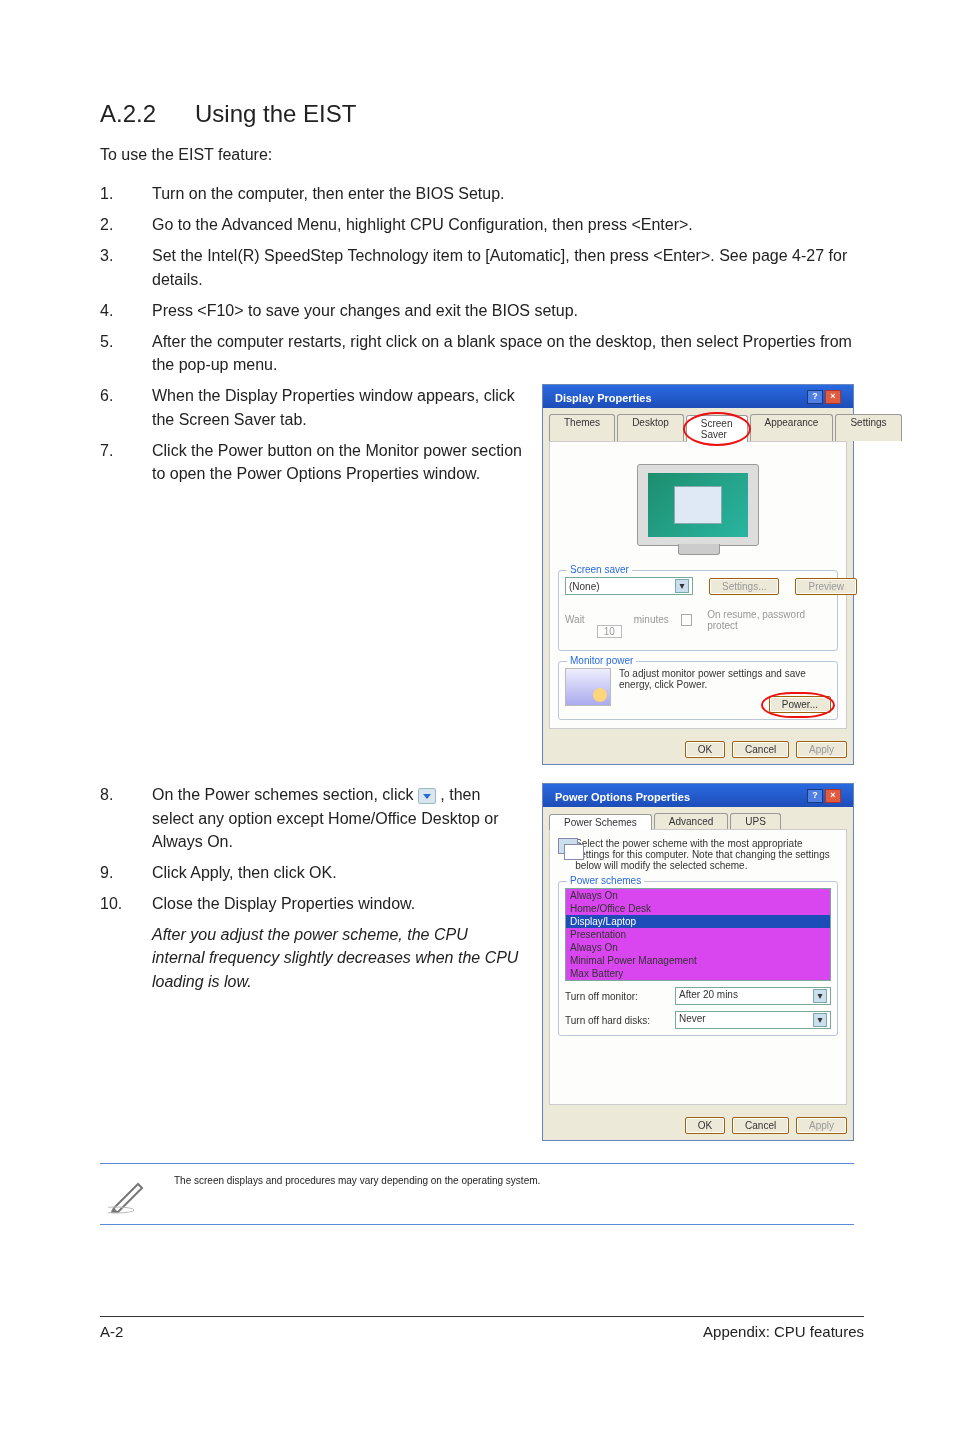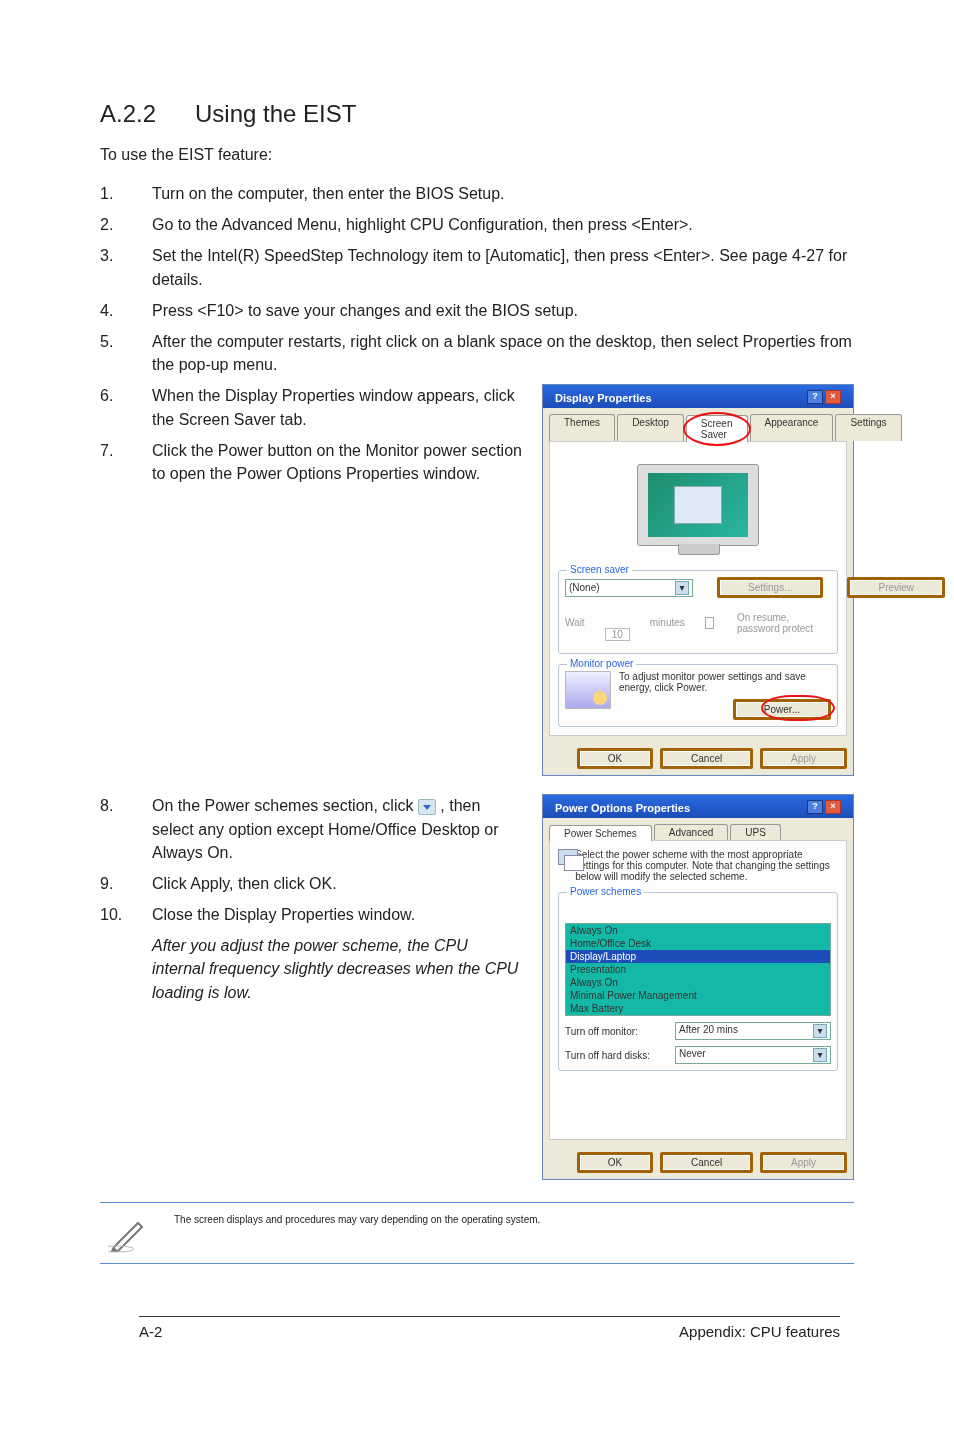--- a/index.html
+++ b/index.html
@@ -86,22 +86,22 @@
   }
   .win .tab.active { background:#fff; position:relative; top:1px; }
   .tab.circled { position:relative; }
   .tab.circled::after {
     content:""; position:absolute; border:2px solid #e11; border-radius:50%/50%;
     left:-4px; top:-4px; right:-4px; bottom:-4px;
   }
   .win .body { background:#fdfdfb; margin:0 6px 6px 6px; border:1px solid #ccc; padding:8px; }
   .win .footer { padding:6px; text-align:right; }
   .xpbtn {
-    display:inline-block; border:3px solid #a16207; background:#ece9d8;
-    padding:2px 28px; font-size:10px; border-radius:2px; margin-left:4px;
+    display:inline-block; border:1px solid #a16207; background:#ece9d8;
+    padding:2px 12px; font-size:10px; border-radius:2px; margin-left:4px;
     box-shadow: inset 0 0 0 1px #fff;
   }
   
   .mon-preview {
     height:110px; display:flex; align-items:center; justify-content:center;
     background:#fdfdfb;
   }
   .monitor {
     width:120px; height:80px; background:#ddd; border:1px solid #999; border-radius:3px;
     display:flex; align-items:center; justify-content:center; position:relative;
@@ -110,60 +110,60 @@
     content:""; position:absolute; bottom:-10px; left:40px; width:40px; height:10px;
     background:#ccc; border:1px solid #999; border-top:none; border-radius:0 0 3px 3px;
   }
   .monitor .ss {
     width:100px; height:64px; background:linear-gradient(135deg,#1d8e6e,#2ab5a1);
     display:flex; align-items:center; justify-content:center;
   }
   .monitor .ss .boxm { width:46px; height:36px; background:#dfe8f5; border:1px solid #8aa; }
   .fieldset { border:1px solid #b8c6d8; border-radius:3px; padding:6px; margin-top:10px; position:relative; }
   .fieldset .legend { position:absolute; top:-7px; left:8px; background:#fdfdfb; color:#2a6ae0; font-size:10px; padding:0 3px; }
-  .ssrow { display:flex; align-items:center; gap:20px; margin-bottom:6px; }
+  .ssrow { display:flex; align-items:center; gap:12px; margin-bottom:6px; }
   .ssrow .sel { flex:0 0 120px; border:1px solid #7a9; background:#fff; padding:1px 3px; display:flex; justify-content:space-between; align-items:center;}
   .ssrow .sel .dd { width:12px; height:12px; background:#cde; border:1px solid #7aa; text-align:center; line-height:11px;}
   .gray { color:#999; }
   .chk { width:10px; height:10px; border:1px solid #aaa; display:inline-block; vertical-align:middle; margin-right:3px;}
   .mpwr { display:flex; gap:8px; align-items:flex-start; }
   .mpwr .pic { width:44px; height:36px; background:linear-gradient(#eef,#aae); border:1px solid #bbb; position:relative;}
   .mpwr .pic::after { content:""; position:absolute; right:3px; bottom:3px; width:14px; height:14px; background:#ffd77a; border-radius:50%; }
   .pbtn-wrap { text-align:right; margin-top:6px; position:relative;}
   .pbtn-wrap .xpbtn.circled::after {
     content:""; position:absolute; border:2px solid #e11; border-radius:50%/60%;
     width:70px; height:22px; right:-4px; top:-4px;
   }
   
   .power-desc { display:flex; gap:6px; align-items:flex-start; font-size:10px; }
   .power-desc .ico { width:28px; height:24px; position:relative; }
   .power-desc .ico .p1 { width:18px; height:14px; background:#cde; border:1px solid #88a; position:absolute; top:0; left:0;}
   .power-desc .ico .p2 { width:18px; height:14px; background:#fff; border:1px solid #88a; position:absolute; top:6px; left:6px;}
-  .pslist { border:1px solid #7a9; background:#14b8a6;margin-top:24px; }
+  .pslist { border:1px solid #7a9; background:#d946ef; }
   .pslist .opt { padding:1px 4px; }
   .pslist .opt.hilite { background:#1d4db8; color:#fff; }
   .psrow { display:flex; align-items:center; margin-top:6px; }
   .psrow .lbl { flex:0 0 110px; }
   .psrow .sel2 { flex:1; border:1px solid #7a9; background:#fff; padding:1px 3px; display:flex; justify-content:space-between;}
   .psrow .sel2 .dd { width:12px; height:12px; background:#cde; border:1px solid #7aa; text-align:center; line-height:11px;}
   
   .note-sep { border-top:1px solid #5b8bd4; margin-top:22px; }
   .note-row { display:flex; gap:18px; padding:10px 0; border-bottom:1px solid #5b8bd4;}
   .note-icon { flex:0 0 56px; display:flex; align-items:flex-start; justify-content:center; }
   .note-text { flex:1; font-size:10px; line-height:1.45; }
   .pencil {
     width:40px; height:40px; position:relative;
   }
   .pencil svg { width:40px; height:40px; }
   
   .page-footer {
-    position:absolute; bottom:40px; left:100px; right:114px;
+    position:absolute; bottom:40px; left:100px; right:90px;
     border-top:1px solid #333;
     display:flex; justify-content:space-between;
-    font-size:15px; padding-top:6px;margin-left:39px;
+    font-size:15px; padding-top:6px;
   }
   .dd-chip {
     display:inline-block; width:16px; height:14px; background:#d9e6ef;
     border:1px solid #9bb; vertical-align:middle; line-height:13px;
     text-align:center; font-size:10px; color:#2a6ad0; border-radius:2px;
     position: relative;
   }
   .dd-chip::after {
     content:""; position:absolute; left:4px; top:5px;
     border-left:4px solid transparent; border-right:4px solid transparent;

